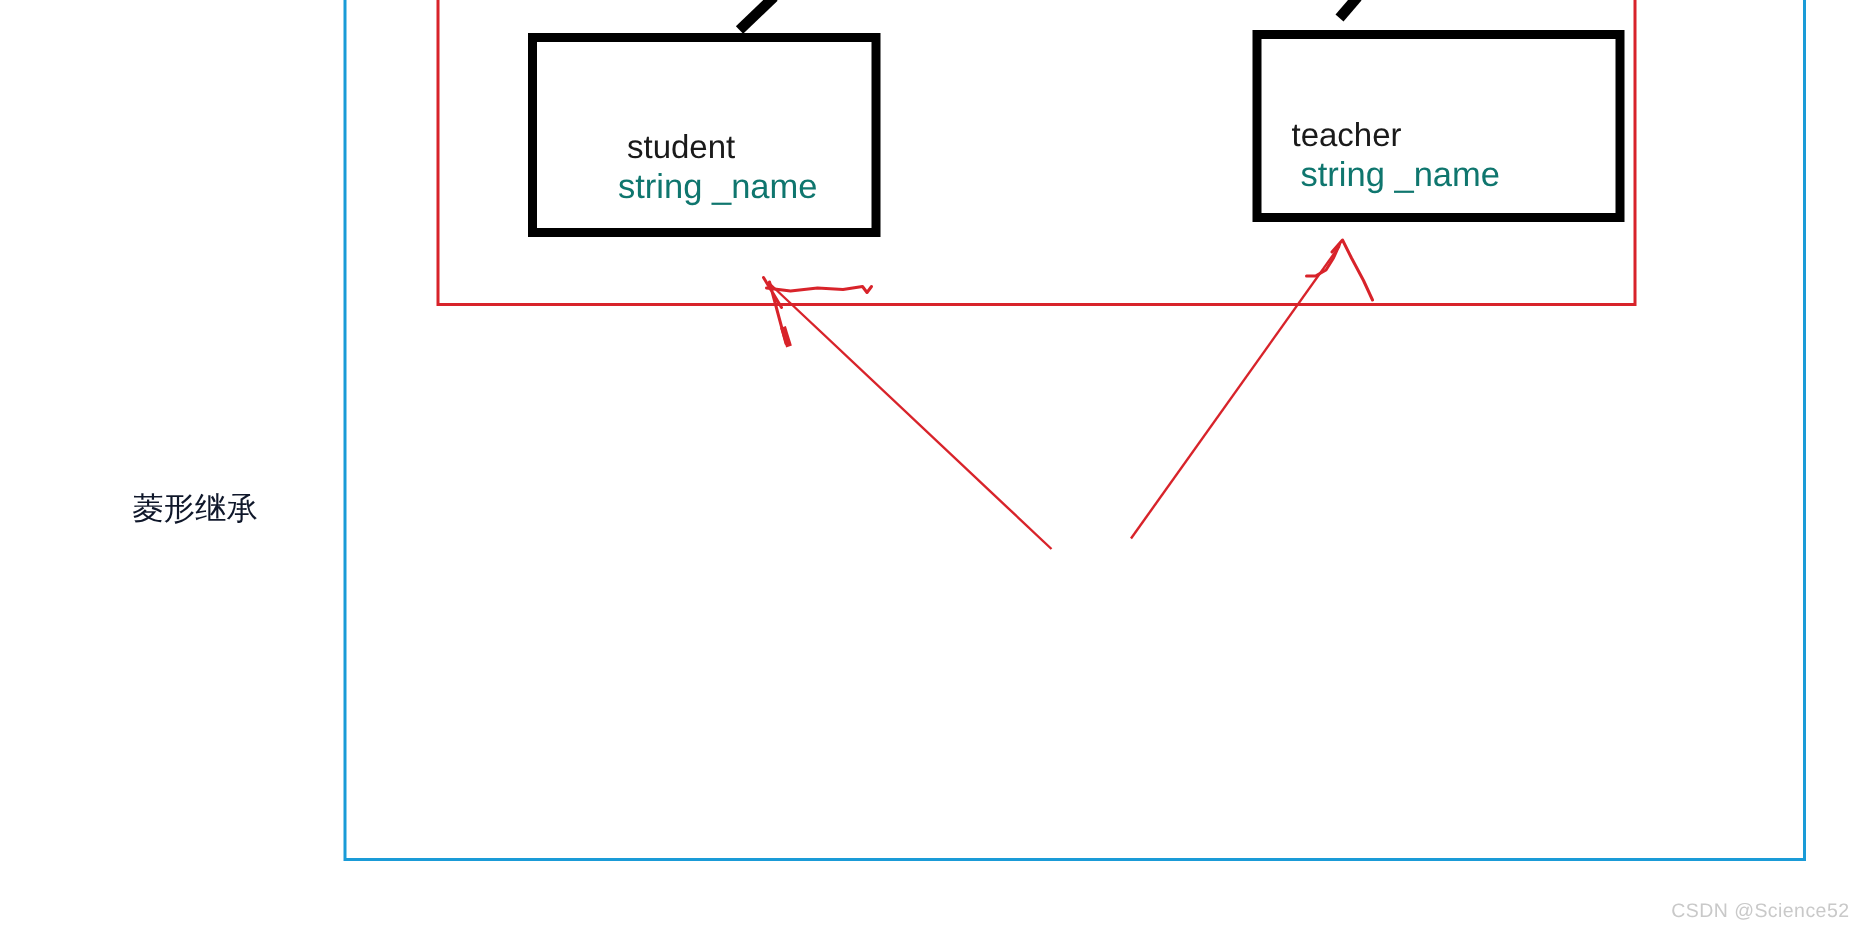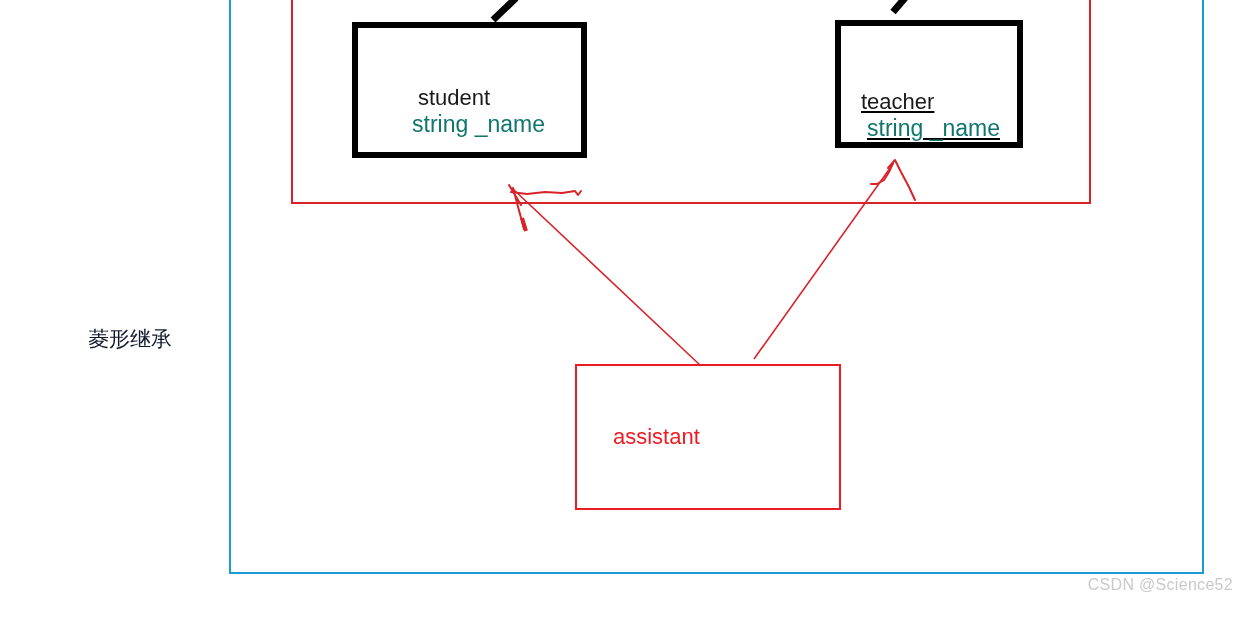--- a/index.html
+++ b/index.html
@@ -61,24 +61,23 @@
   #student-box {
     left: 352px;
     top: 22px;
     width: 235px;
     height: 136px;
     padding-bottom: 14px;
   }
   #teacher-box {
     left: 835px;
     top: 20px;
-    width: 188px;
+    width: 248px;
     height: 128px;
-    padding-bottom: 0;
-    text-decoration: underline;
+    padding-bottom: 12px;
   }
   #assistant-box {
     left: 575px;
     top: 364px;
     width: 266px;
     height: 146px;
     justify-content: center;
   }
 
   .class-title {
@@ -122,22 +121,22 @@
     font-size: 21px;
     color: #0f172a;
     white-space: nowrap;
     font-family: "DejaVu Sans", sans-serif;
   }
 
   
   #watermark {
     position: absolute;
     right: 16px;
-    bottom: 24px;
-    font-size: 16px;
+    bottom: 4px;
+    font-size: 13px;
     color: #C9C9C9;
     white-space: nowrap;
     letter-spacing: 0.3px;
   }
 </style>
 </head>
 <body>
 
 <div id="canvas">
 
@@ -148,23 +147,20 @@
   <div id="student-box" class="class-box black">
     <div class="class-title">student</div>
     <div class="class-member">string _name</div>
   </div>
 
   <div id="teacher-box" class="class-box black">
     <div class="class-title">teacher</div>
     <div class="class-member">string _name</div>
   </div>
 
-  <div id="assistant-box" class="class-box red">
-    <div class="class-title red-text">assistant</div>
-  </div>
 
   <svg id="ink-layer" viewBox="0 0 1249 618">
 
     <path d="M 493 20 L 516 -2" stroke="#000000" stroke-width="7" fill="none" stroke-linecap="butt"></path>
 
     <path d="M 905 -2 L 893 12" stroke="#000000" stroke-width="7" fill="none" stroke-linecap="butt"></path>
 
     <path d="M 513 189 L 701 366" stroke="#D8232A" stroke-width="1.6" fill="none"></path>
 
     <path d="M 509 185 L 521 205 M 513 188 L 524 229" stroke="#D8232A" stroke-width="2" fill="none" stroke-linecap="round"></path>

